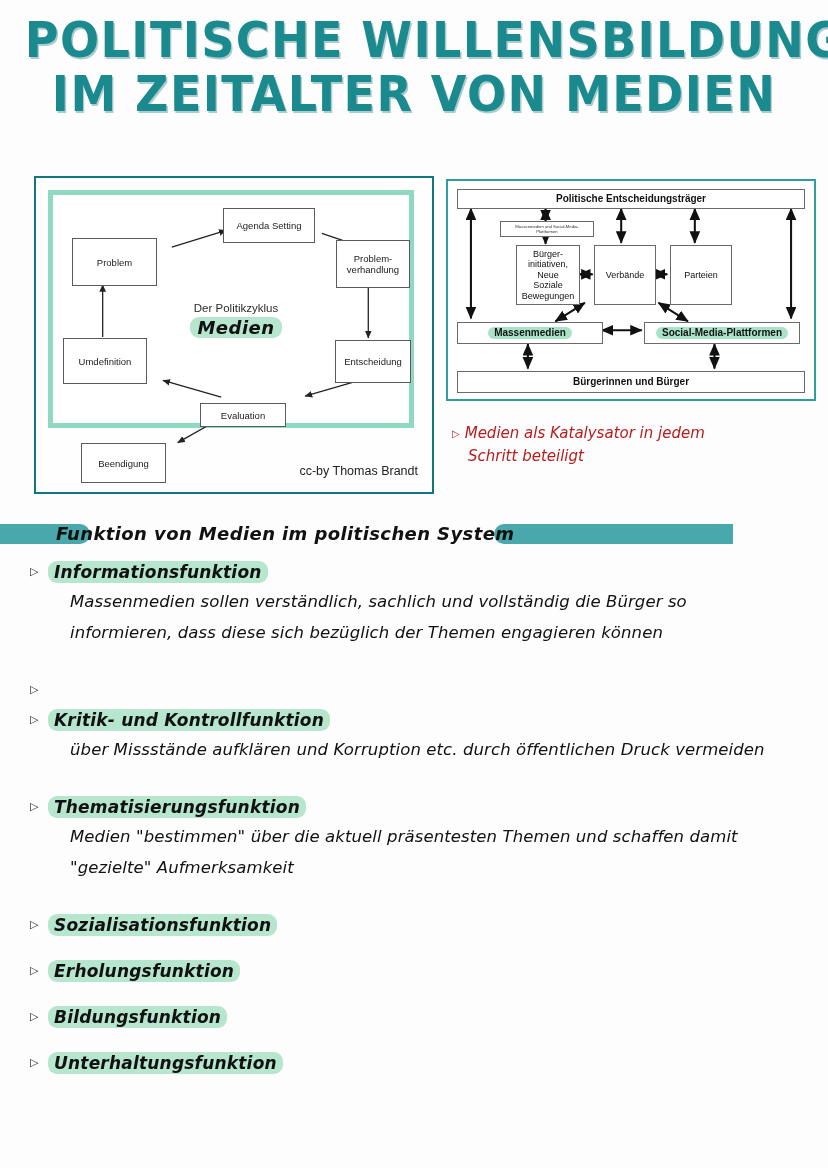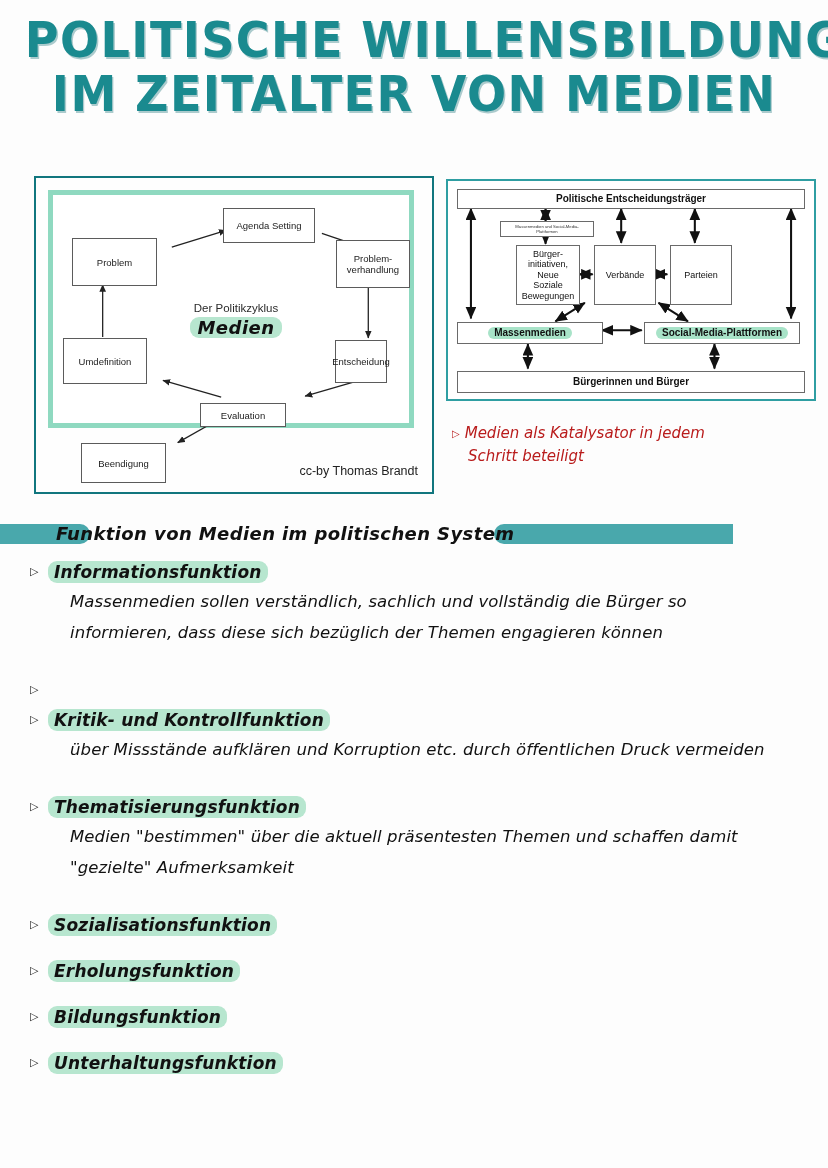--- a/index.html
+++ b/index.html
@@ -197,21 +197,21 @@
     </div>
 
     <div class="node" style="left:179px;top:30px;width:92px;height:35px;margin-left:8px;">
       <span>Agenda Setting</span>
     </div>
 
     <div class="node" style="left:300px;top:62px;width:74px;height:48px;">
       <span>Problem-<br>verhandlung</span>
     </div>
 
-    <div class="node" style="left:299px;top:162px;width:52px;height:43px;">
+    <div class="node" style="left:299px;top:162px;width:76px;height:43px;">
       <span>Entscheidung</span>
     </div>
 
     <div class="node" style="left:164px;top:195px;width:86px;height:24px;margin-top:30px;">
       <span>Evaluation</span>
     </div>
 
     <div class="node" style="left:27px;top:160px;width:84px;height:46px;">
       <span>Umdefinition</span>
     </div>

